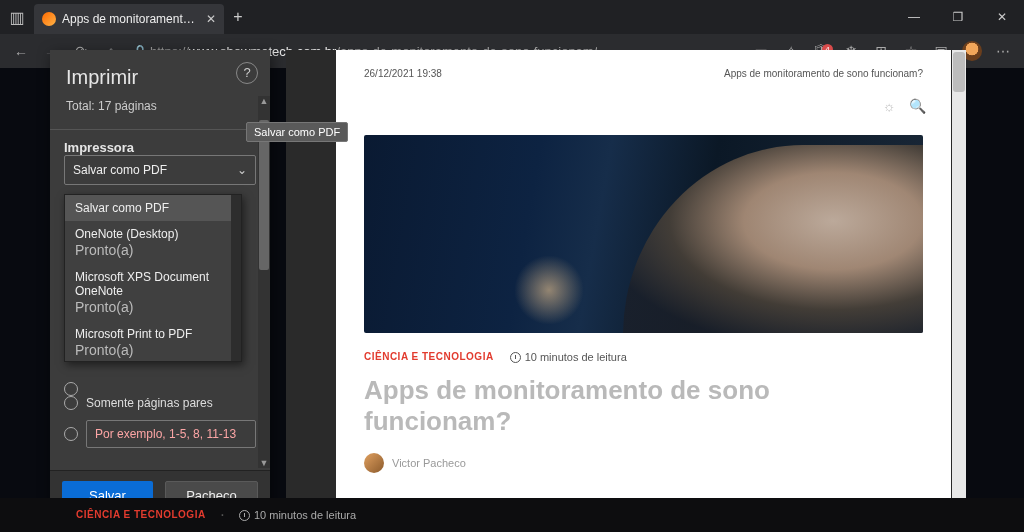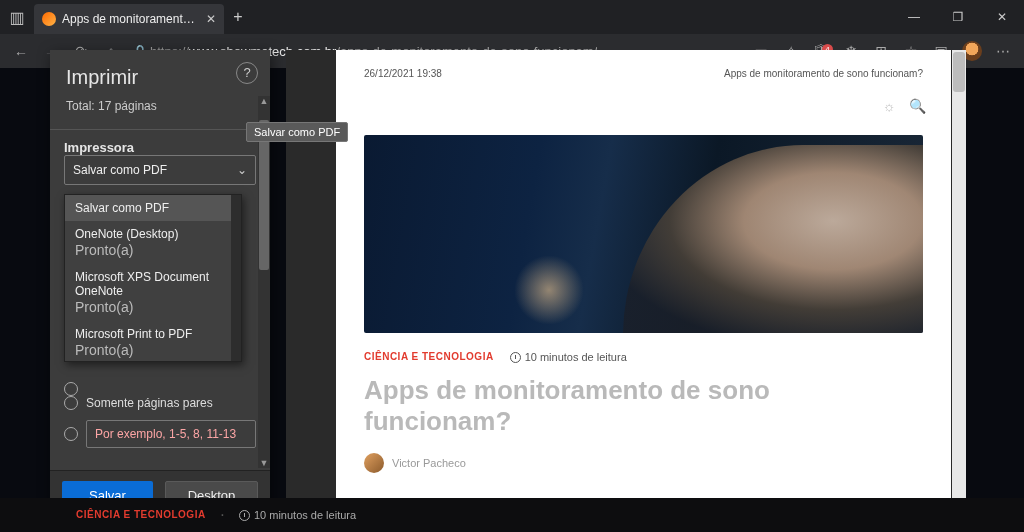--- a/index.html
+++ b/index.html
@@ -164,21 +164,21 @@
         <div class="pd-radio-row">
           <span class="pd-radio"></span>
           <div class="pd-range" title="Por exemplo, 1-5, 8, 11-13">
             <span>Por exemplo, 1-5, 8, 11-13</span>
           </div>
         </div>
       </div>
     </div>
     <div class="pd-footer">
       <div class="pd-btn primary">Salvar</div>
-      <div class="pd-btn secondary">Desktop</div>
+      <div class="pd-btn secondary">Pacheco</div>
     </div>
     <div class="pd-tooltip">Salvar como PDF</div>
   </div>
 
   <div class="preview-wrap">
     <div class="preview-page">
       <div class="pp-head">
         <span>26/12/2021 19:38</span>
         <span>Apps de monitoramento de sono funcionam?</span>
       </div>

